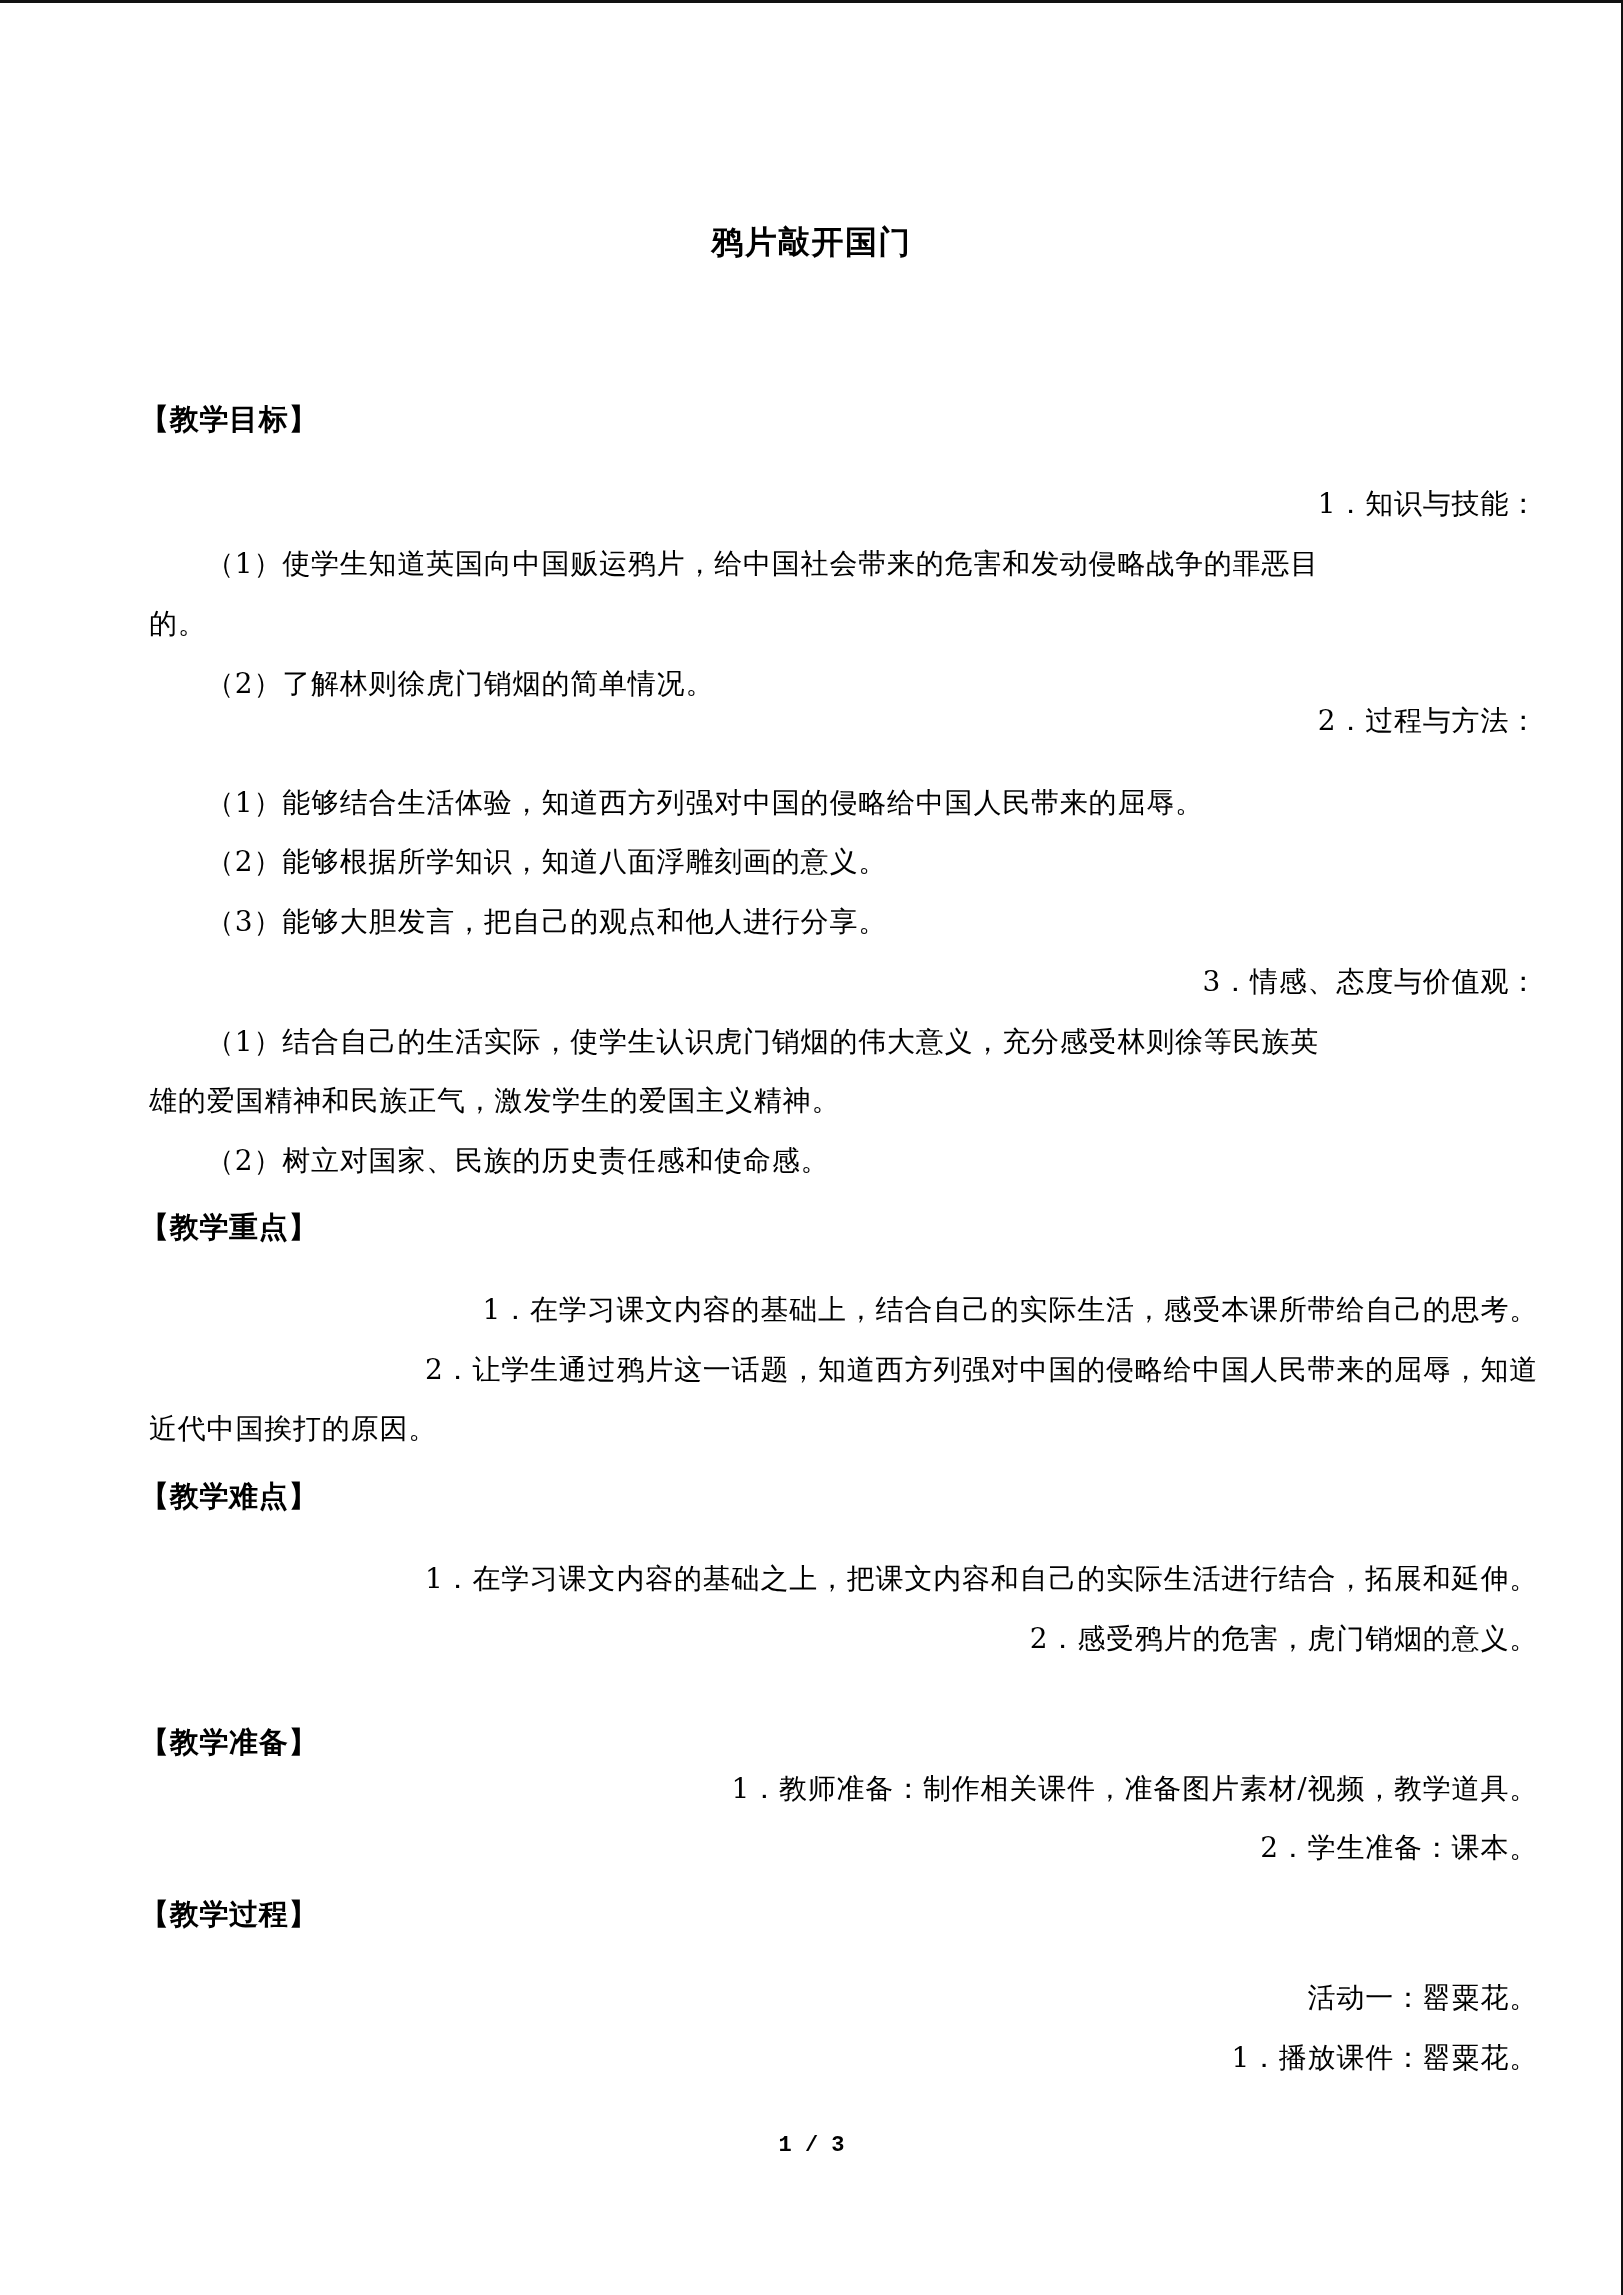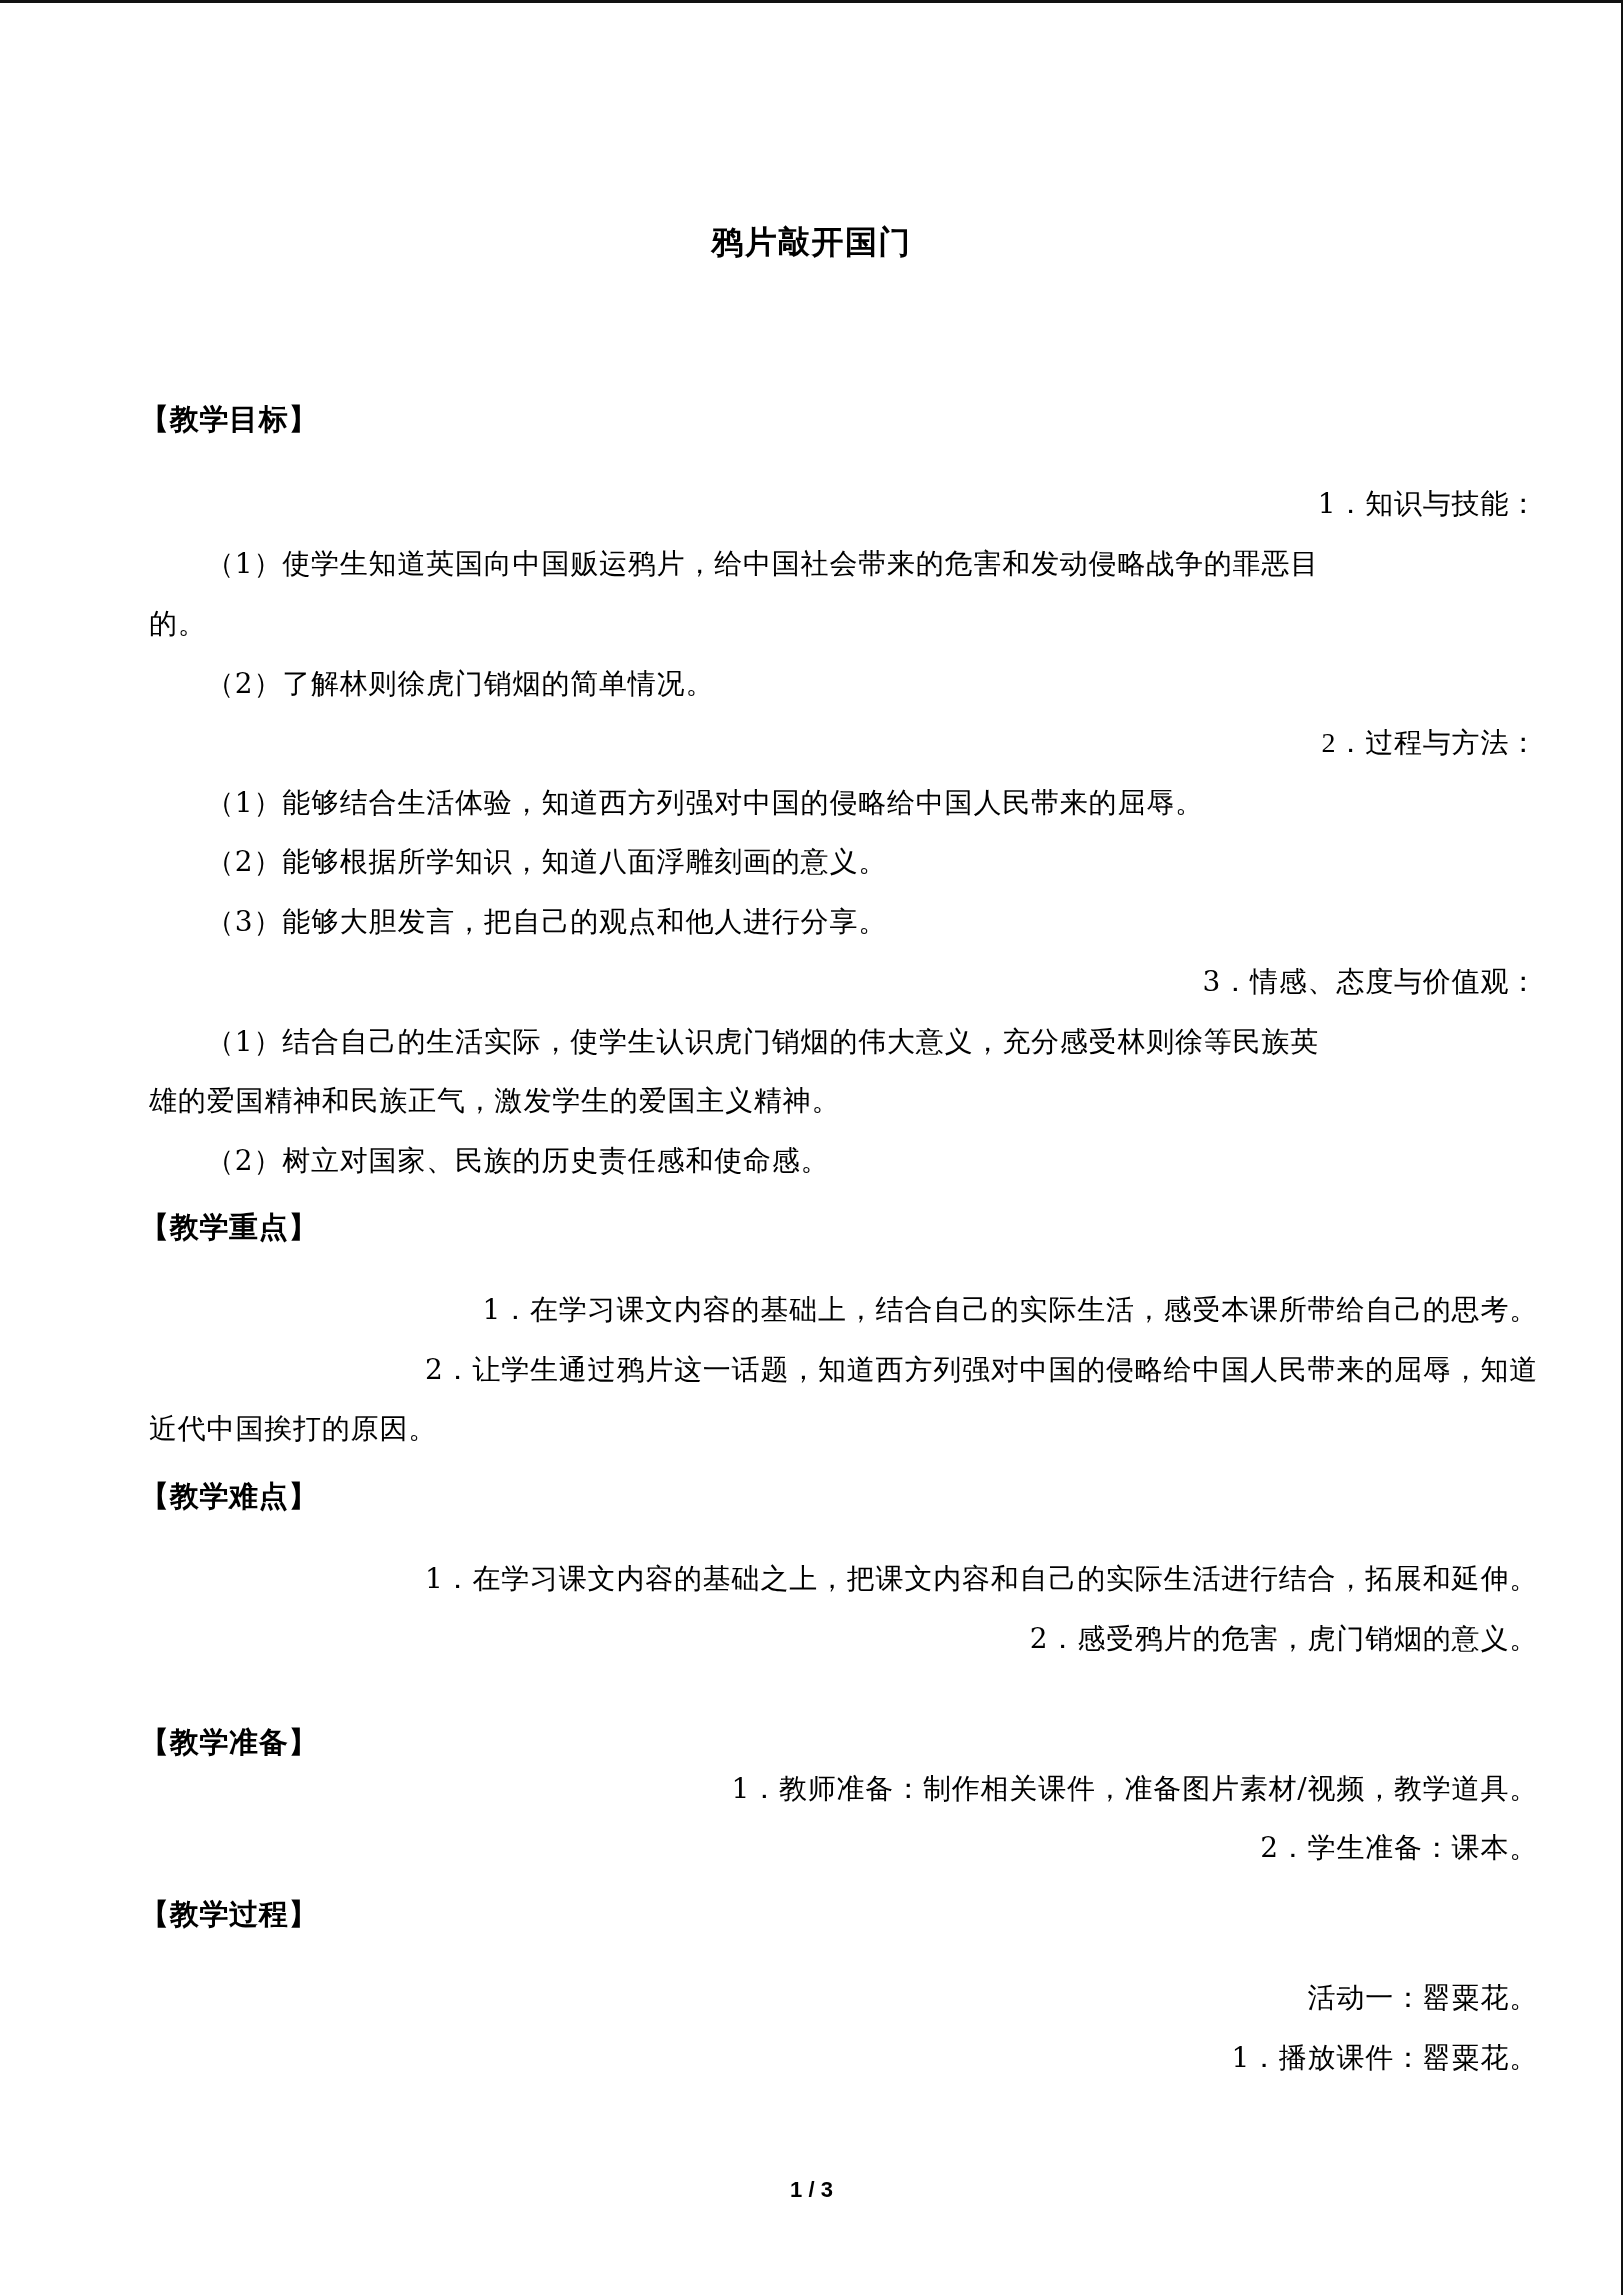--- a/index.html
+++ b/index.html
@@ -57,41 +57,40 @@
       letter-spacing: 0.8px;
     }
     .indent { padding-left: 63px; text-align: right; }
     .indent-paren { padding-left: 57px; }
     .page-number {
       position: absolute;
       left: 0;
       width: 1623px;
       top: 2134px;
       text-align: center;
-      font-family: Liberation Sans, sans-serif;
+      font-family: Liberation Mono, monospace;
       font-weight: bold;
       font-size: 22px;
       line-height: 24.5px;
-      margin-top: 44px;
     }
   </style>
 </head>
 <body>
 
 <div class="border-top"></div>
 <div class="border-right"></div>
 
 <div class="doc-title">鸦片敲开国门</div>
 
 <div class="section-heading" style="top:399px;">【教学目标】</div>
 <div class="line indent" style="top:487px;">1．知识与技能：</div>
 <div class="line indent-paren" style="top:547px;">（1）使学生知道英国向中国贩运鸦片，给中国社会带来的危害和发动侵略战争的罪恶目</div>
 <div class="line" style="top:607px;">的。</div>
 <div class="line indent-paren" style="top:667px;">（2）了解林则徐虎门销烟的简单情况。</div>
-<div class="line indent" style="top:726px;font-family:Liberation Serif, serif;">2．过程与方法：</div>
+<div class="line indent" style="top:704px;">2．过程与方法：</div>
 <div class="line indent-paren" style="top:786px;">（1）能够结合生活体验，知道西方列强对中国的侵略给中国人民带来的屈辱。</div>
 <div class="line indent-paren" style="top:845px;">（2）能够根据所学知识，知道八面浮雕刻画的意义。</div>
 <div class="line indent-paren" style="top:905px;">（3）能够大胆发言，把自己的观点和他人进行分享。</div>
 <div class="line indent" style="top:965px;">3．情感、态度与价值观：</div>
 <div class="line indent-paren" style="top:1025px;">（1）结合自己的生活实际，使学生认识虎门销烟的伟大意义，充分感受林则徐等民族英</div>
 <div class="line" style="top:1084px;">雄的爱国精神和民族正气，激发学生的爱国主义精神。</div>
 <div class="line indent-paren" style="top:1144px;">（2）树立对国家、民族的历史责任感和使命感。</div>
 
 <div class="section-heading" style="top:1207px;">【教学重点】</div>
 <div class="line indent" style="top:1293px;">1．在学习课文内容的基础上，结合自己的实际生活，感受本课所带给自己的思考。</div>

